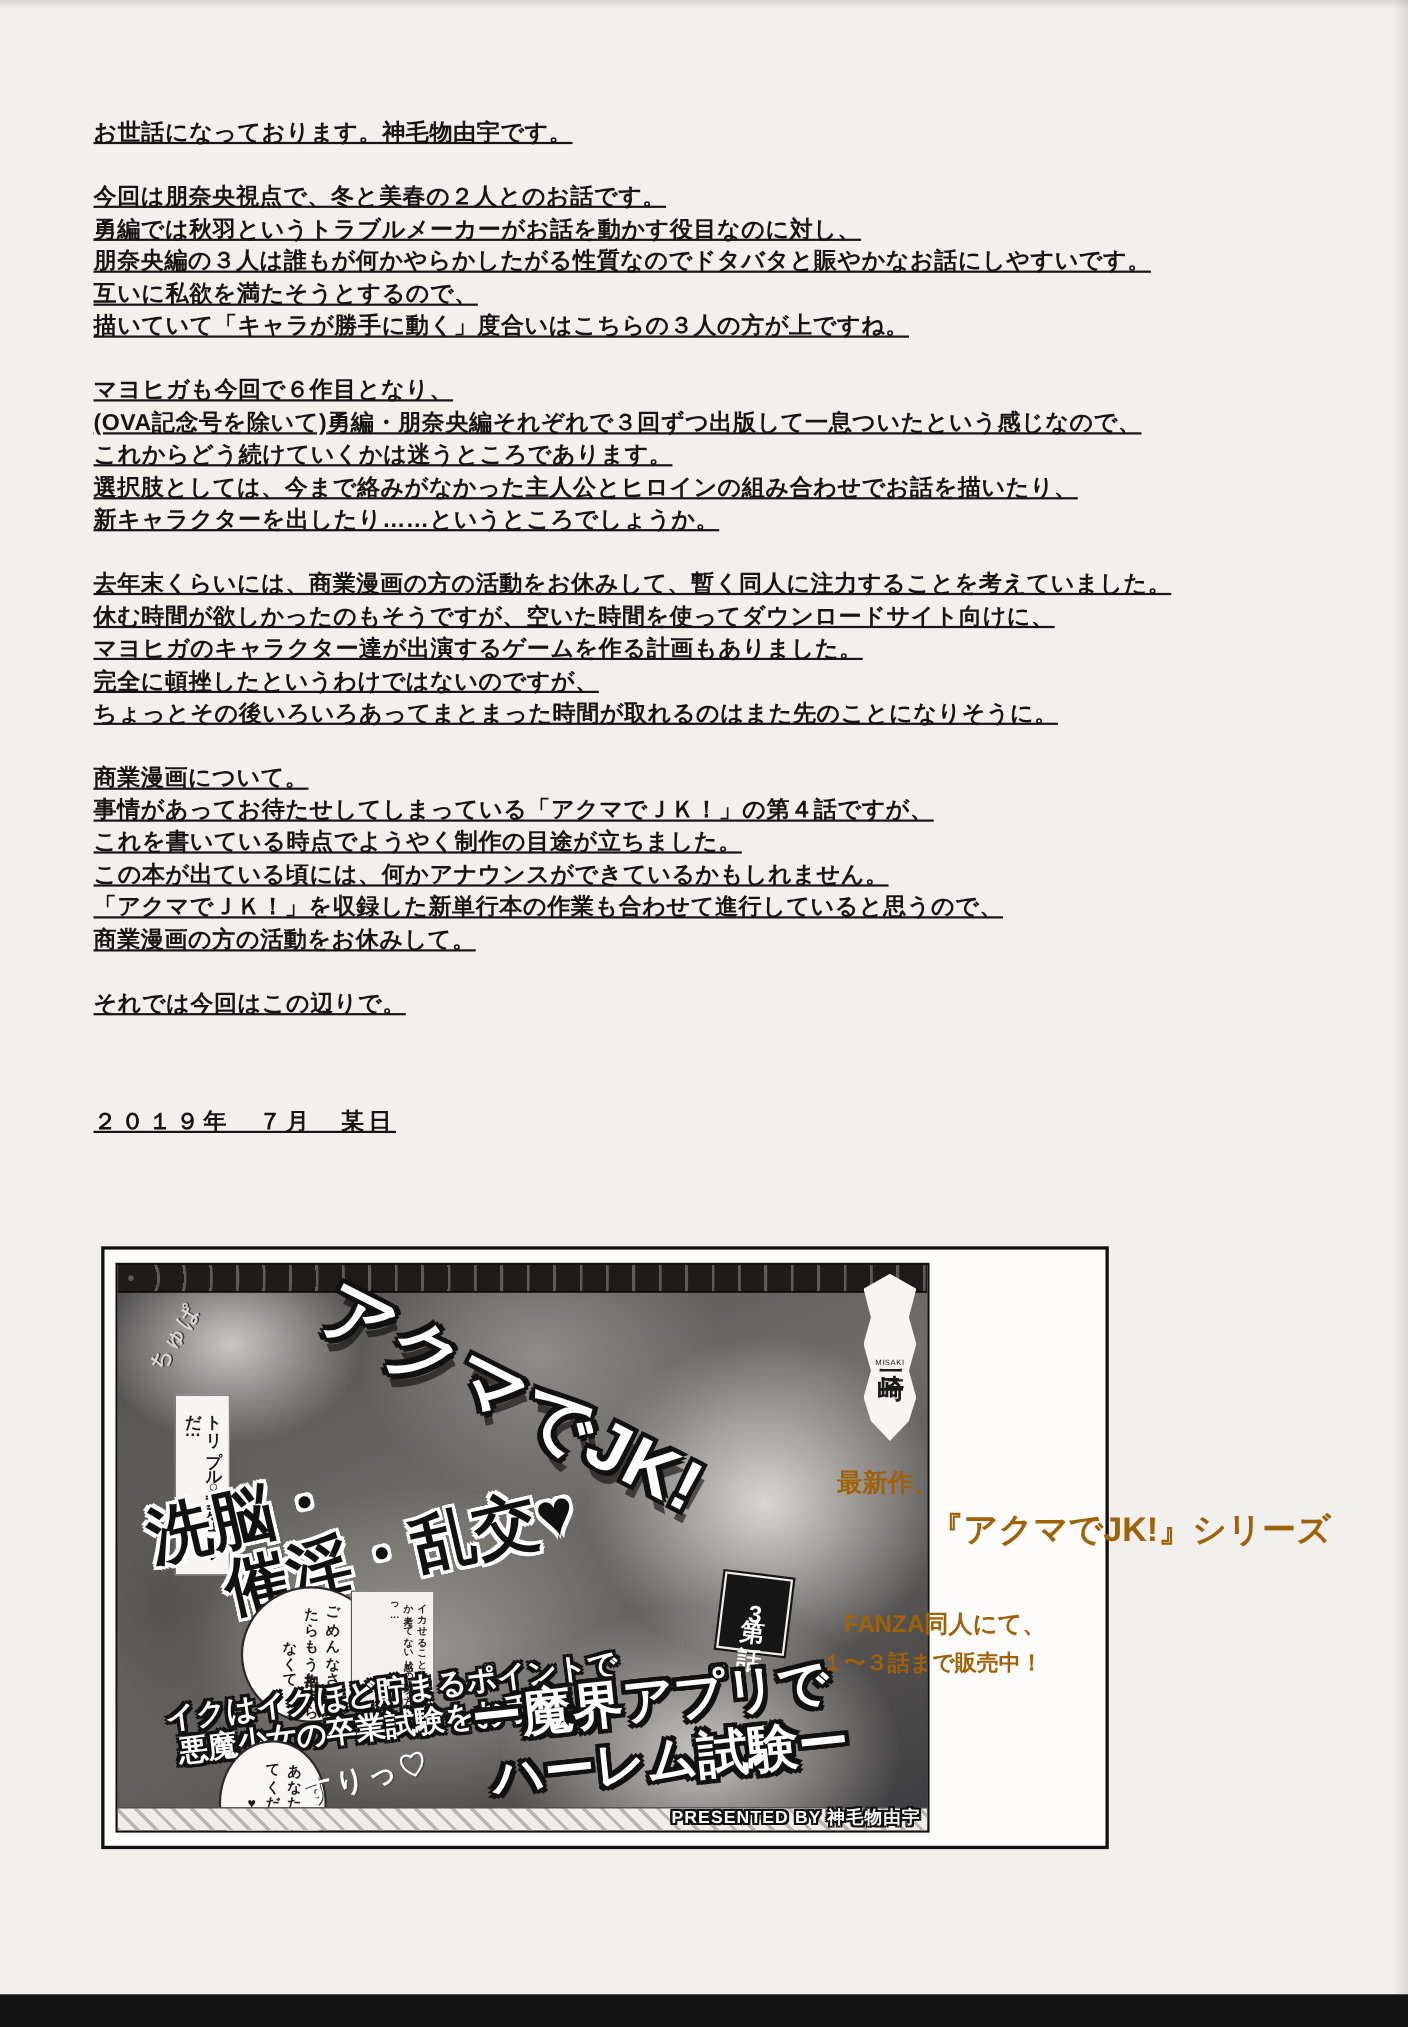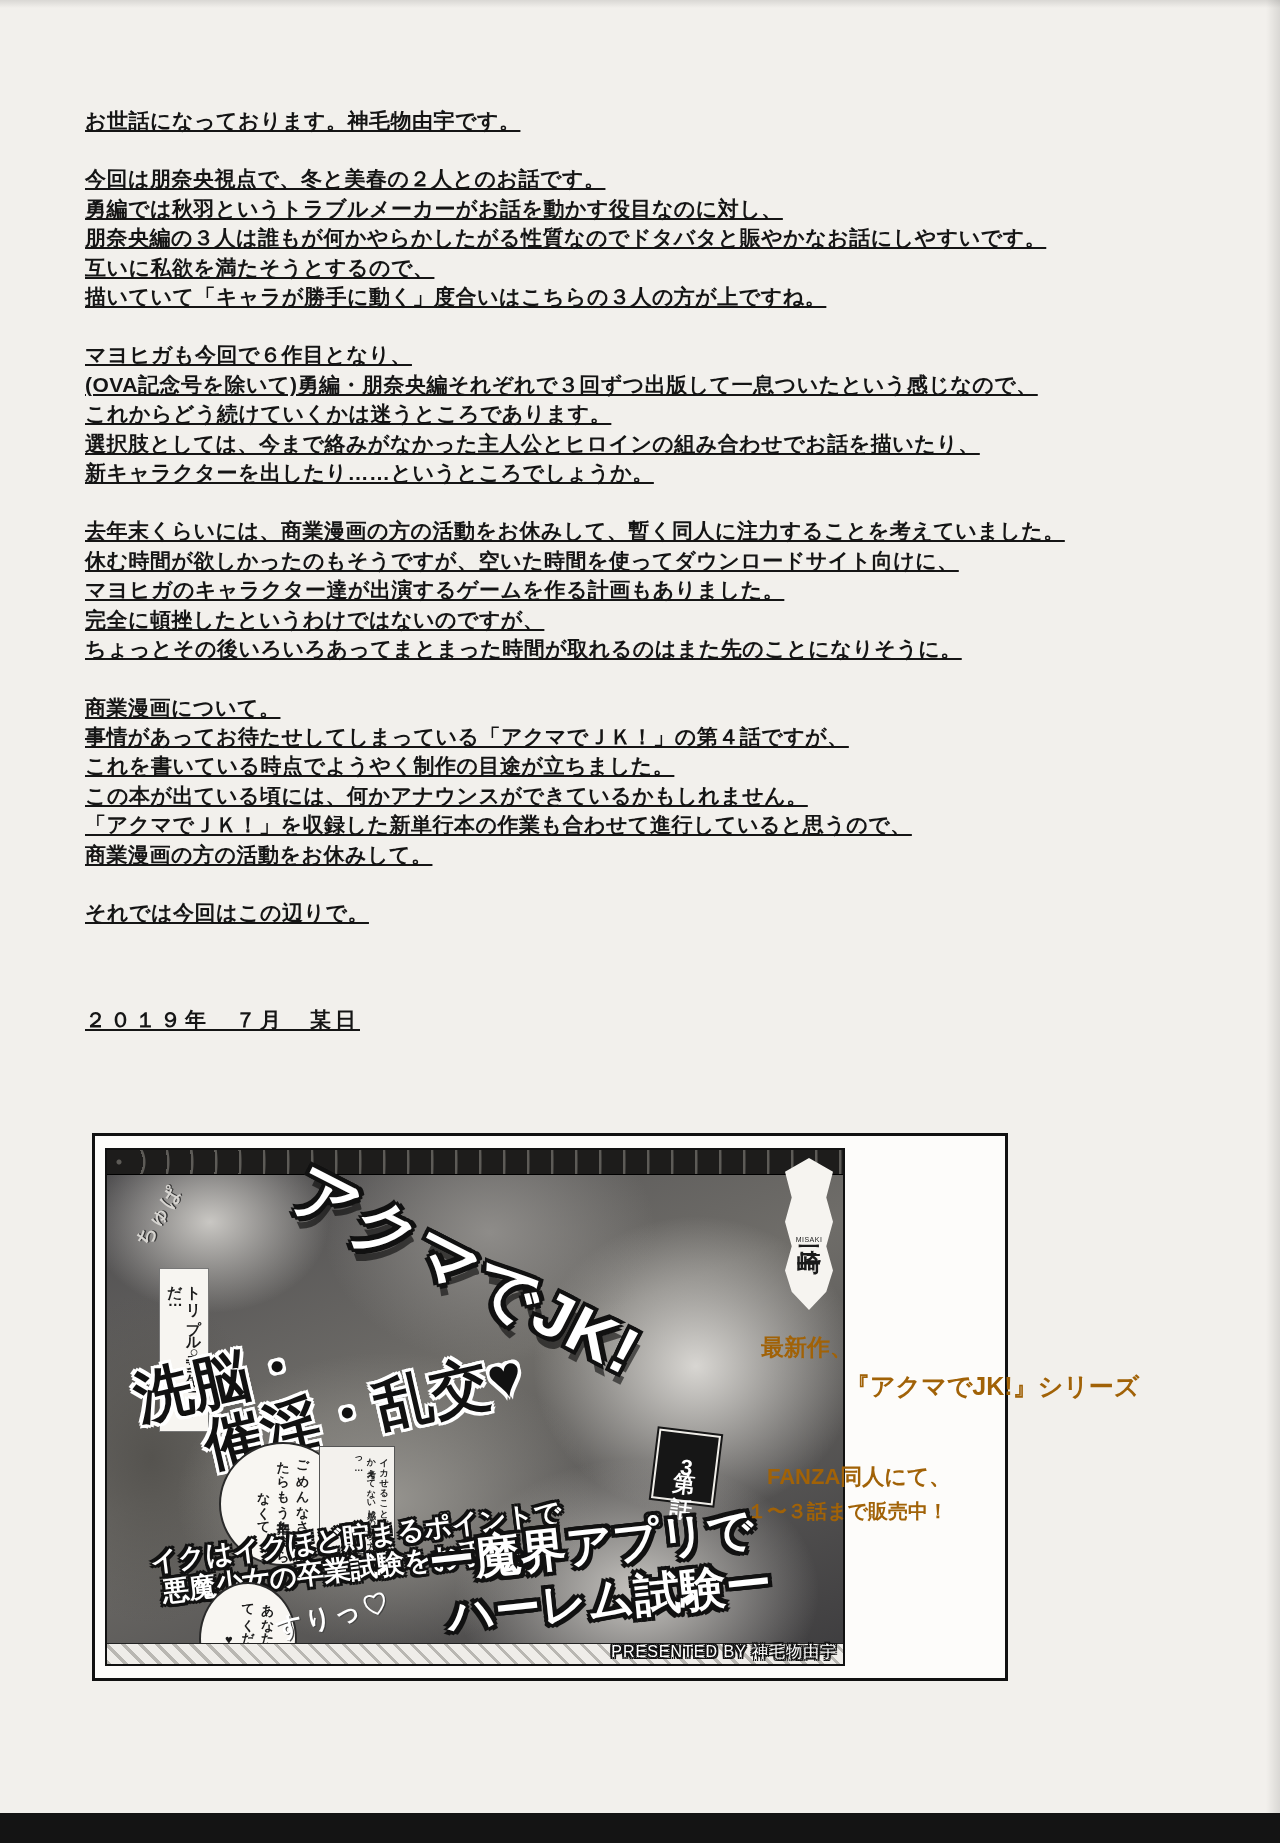--- a/index.html
+++ b/index.html
@@ -134,30 +134,30 @@
     position:absolute;left:252px;top:368px;width:470px;transform:rotate(-6deg);
     color:#fff;font-weight:bold;text-align:center;line-height:1.2;white-space:nowrap;
     text-shadow:
       -4px -4px 0 #111, 4px -4px 0 #111, -4px 4px 0 #111, 4px 4px 0 #111,
       -4px 0 0 #111, 4px 0 0 #111, 0 -4px 0 #111, 0 4px 0 #111;
   }
   .subtitle .s1{font-size:46px;display:block;}
   .subtitle .s2{font-size:46px;display:block;margin-left:26px;}
   .presented{
     position:absolute;left:0;right:6px;bottom:1px;text-align:right;
-    color:#fff;font-size:16px;font-weight:normal;letter-spacing:1px;
+    color:#fff;font-size:16px;font-weight:bold;letter-spacing:1px;
     text-shadow:
       -2px -2px 0 #111, 2px -2px 0 #111, -2px 2px 0 #111, 2px 2px 0 #111,
       -2px 0 0 #111, 2px 0 0 #111, 0 -2px 0 #111, 0 2px 0 #111;
   }
 
   
   .promo-line{position:absolute;color:#a16207;white-space:nowrap;font-weight:600;}
   .promo-1{left:666px;top:196px;font-size:23px;}
-  .promo-2{left:750px;top:234px;font-size:25px;}
+  .promo-2{left:750px;top:234px;font-size:31px;}
   .promo-3{left:672px;top:326px;font-size:22px;}
   .promo-4{left:652px;top:362px;font-size:20px;}
 </style>
 </head>
 <body>
 
 <div class="scan-shade-top"></div>
 <div class="scan-shade-right"></div>
 <div class="scan-bar-bottom"></div>
 

